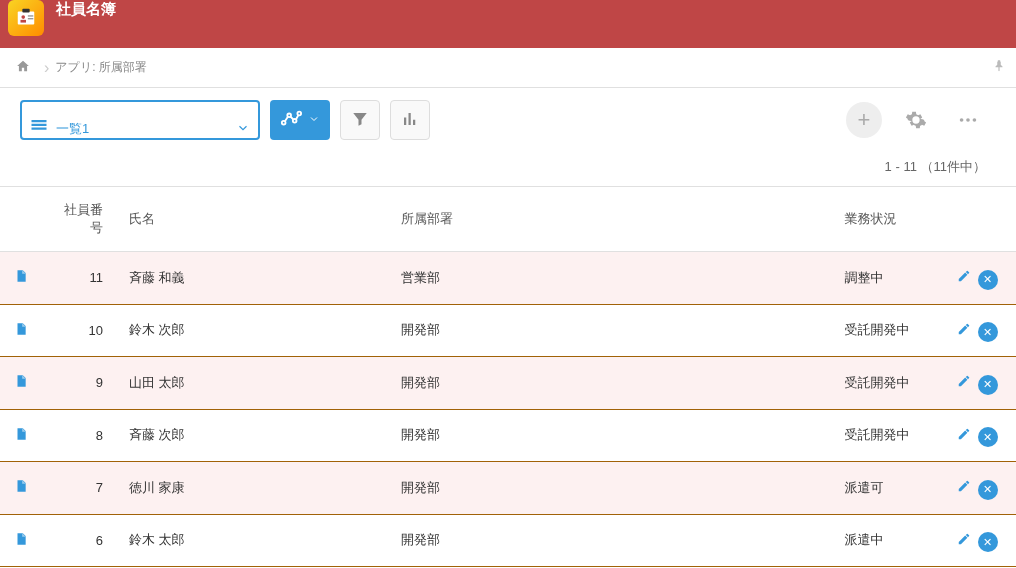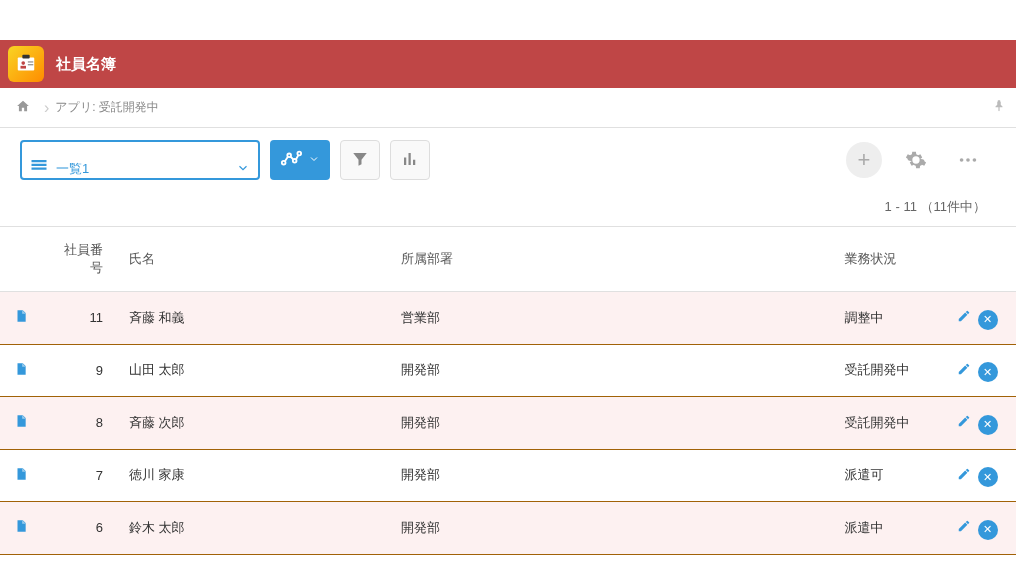--- a/index.html
+++ b/index.html
@@ -1,17 +1,17 @@
 <!DOCTYPE html>
 <html><head>
 <meta charset="utf-8">
 <style>
 * { box-sizing: border-box; margin: 0; padding: 0; }
 body { font-family: "Meiryo", "Hiragino Sans", sans-serif; font-size: 13px; color: #333; background: #fff; width: 1016px; }
-.header { background: #bf4646; height: 48px; display: flex; align-items: center; padding: 0 8px; margin-top: 40px; }
+.header { background: #bf4646; height: 48px; display: flex; align-items: flex-start; padding: 0 8px; }
 .app-icon { width: 36px; height: 36px; background: linear-gradient(135deg, #f9d423, #ff8c00); border-radius: 6px; display: flex; align-items: center; justify-content: center; margin-right: 12px; }
 .app-icon svg { width: 22px; height: 22px; }
 .app-title { color: #fff; font-weight: bold; font-size: 15px; }
 .breadcrumb { height: 40px; display: flex; align-items: center; padding: 0 10px 0 16px; border-bottom: 1px solid #e0e0e0; color: #888; font-size: 12px; }
 .breadcrumb .home-icon { color: #999; margin-right: 8px; }
 .breadcrumb .chev { color: #ccc; margin: 0 6px; font-size: 16px; }
 .breadcrumb .pin { margin-left: auto; color: #bbb; }
 .toolbar { display: flex; align-items: center; padding: 12px 20px; gap: 10px; }
 .view-select { border: 2px solid #3498db; border-radius: 4px; height: 40px; width: 240px; display: flex; align-items: flex-end; padding: 0 8px; background: #fff; }
 .view-select .grid-icon { color: #3498db; margin-right: 8px; }
@@ -55,21 +55,21 @@
       </svg>
   </div>
   <div class="app-title">社員名簿</div>
 </div>
 
 <div class="breadcrumb">
   <span class="home-icon"><svg width="14" height="14" viewBox="0 0 24 24" fill="currentColor">
         <path d="M12 3l10 9h-3v9h-5v-6H10v6H5v-9H2z"></path>
       </svg></span>
   <span class="chev">›</span>
-  <span>アプリ: 受託開発中</span>
+  <span>アプリ: 所属部署</span>
   <span class="pin"><svg width="14" height="14" viewBox="0 0 24 24" fill="currentColor">
         <path d="M14 2v2l1 1v5l3 3v1h-5v6l-1 1-1-1v-6H6v-1l3-3V5l1-1V2z"></path>
       </svg></span>
 </div>
 
 <div class="toolbar">
   <div class="view-select">
     <span class="grid-icon"><svg width="18" height="18" viewBox="0 0 24 24" fill="currentColor">
           <rect x="2" y="4" width="20" height="3"></rect>
           <rect x="2" y="9" width="20" height="3"></rect>
@@ -149,20 +149,35 @@
             <svg width="14" height="14" viewBox="0 0 24 24" fill="currentColor">
               <path d="M3 17.25V21h3.75L17.8 9.94l-3.75-3.75L3 17.25zM20.7 7.04a1 1 0 000-1.41l-2.34-2.34a1 1 0 00-1.41 0l-1.83 1.83 3.75 3.75 1.83-1.83z"></path>
             </svg>
           </span><span class="act-btn act-del">✕</span></td>
       </tr>
       <tr>
         <td class="col-icon"><span class="doc-icon"><svg width="14" height="16" viewBox="0 0 24 24" fill="currentColor">
               <path d="M6 2h9l5 5v15H6z"></path>
               <path d="M14 2v6h6" fill="#fff" opacity=".5"></path>
             </svg></span></td>
+        <td class="col-num">10</td>
+        <td class="col-name">鈴木 次郎</td>
+        <td class="col-dept">開発部</td>
+        <td class="col-status">受託開発中</td>
+        <td class="col-actions"><span class="act-btn act-edit">
+            <svg width="14" height="14" viewBox="0 0 24 24" fill="currentColor">
+              <path d="M3 17.25V21h3.75L17.8 9.94l-3.75-3.75L3 17.25zM20.7 7.04a1 1 0 000-1.41l-2.34-2.34a1 1 0 00-1.41 0l-1.83 1.83 3.75 3.75 1.83-1.83z"></path>
+            </svg>
+          </span><span class="act-btn act-del">✕</span></td>
+      </tr>
+      <tr>
+        <td class="col-icon"><span class="doc-icon"><svg width="14" height="16" viewBox="0 0 24 24" fill="currentColor">
+              <path d="M6 2h9l5 5v15H6z"></path>
+              <path d="M14 2v6h6" fill="#fff" opacity=".5"></path>
+            </svg></span></td>
         <td class="col-num">9</td>
         <td class="col-name">山田 太郎</td>
         <td class="col-dept">開発部</td>
         <td class="col-status">受託開発中</td>
         <td class="col-actions"><span class="act-btn act-edit">
             <svg width="14" height="14" viewBox="0 0 24 24" fill="currentColor">
               <path d="M3 17.25V21h3.75L17.8 9.94l-3.75-3.75L3 17.25zM20.7 7.04a1 1 0 000-1.41l-2.34-2.34a1 1 0 00-1.41 0l-1.83 1.83 3.75 3.75 1.83-1.83z"></path>
             </svg>
           </span><span class="act-btn act-del">✕</span></td>
       </tr>

